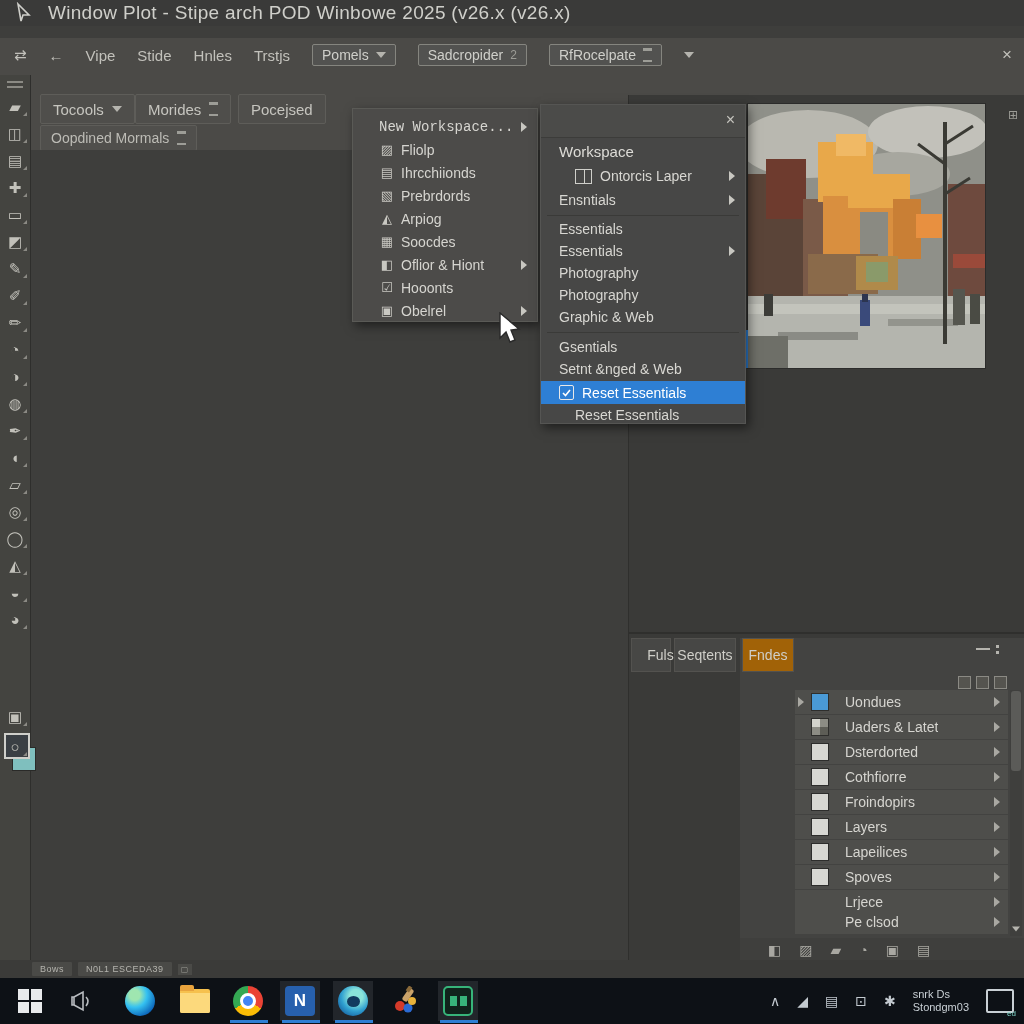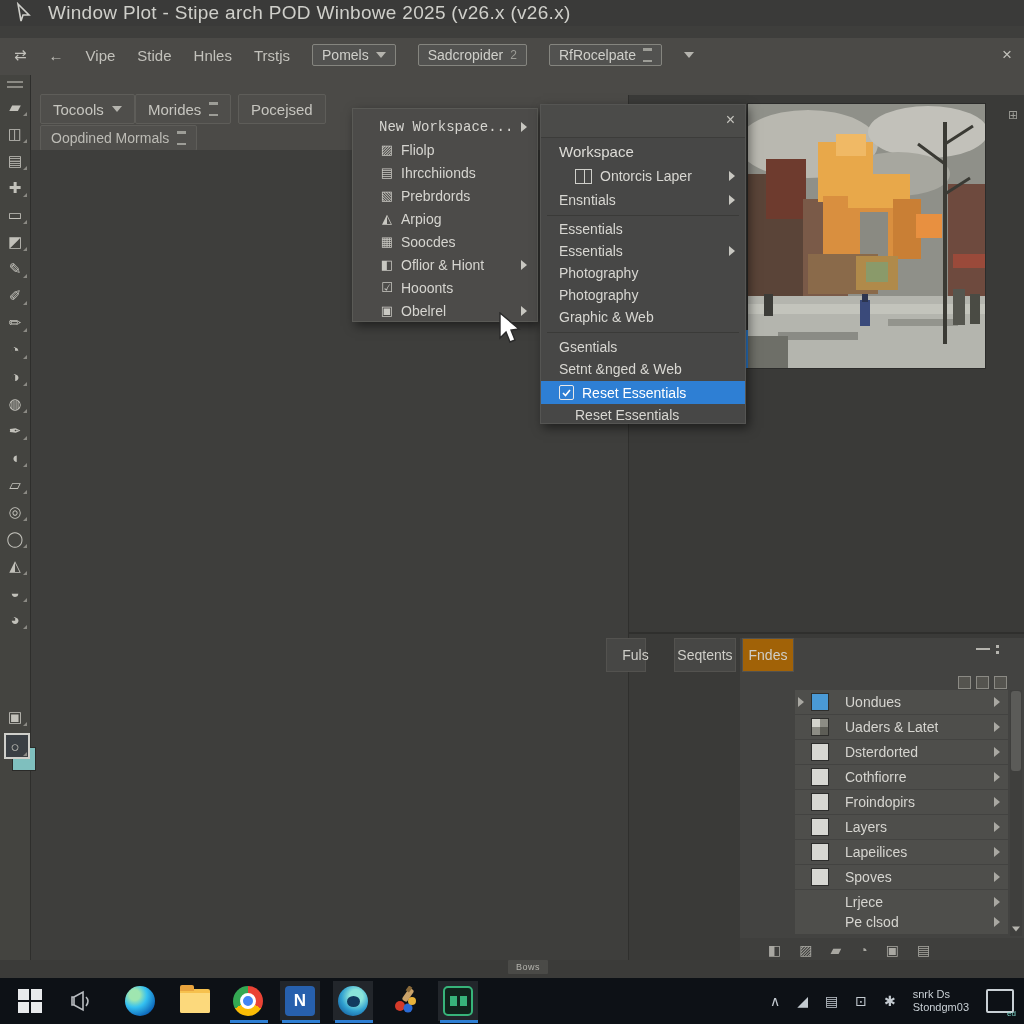--- a/index.html
+++ b/index.html
@@ -88,21 +88,21 @@
     background-size:100% 50%,100% 100%;background-blend-mode:multiply;}
   .lrow .lb{margin-left:50px;white-space:nowrap;overflow:hidden;}
   .lrow .arr-r{position:absolute;right:8px;border-left-color:#a9a8a2;}
   .lrow .disc{position:absolute;left:3px;}
   .scrollbar{left:1010px;top:690px;width:12px;height:246px;background:#3f3f3d;}
   .scrollthumb{left:1011px;top:691px;width:10px;height:80px;background:#5b5b58;border-radius:3px;}
   .panelicons{left:740px;top:938px;width:284px;height:24px;background:#3f3f3d;display:flex;
     align-items:center;gap:18px;padding-left:28px;box-sizing:border-box;color:#a9a8a2;font-size:14px;}
   
   .statusbar{left:0;top:960px;width:1024px;height:18px;background:#3b3b39;display:flex;align-items:center;
-    gap:6px;padding-left:32px;box-sizing:border-box;flex-direction:column;}
+    gap:6px;padding-left:32px;box-sizing:border-box;}
   .sbox{background:#4a4a47;color:#b5b4ae;font-size:9px;padding:2px 8px;border-radius:1px;letter-spacing:.5px;}
   .sboxsm{background:#4a4a47;width:14px;height:11px;display:flex;align-items:center;justify-content:center;
     color:#9d9d97;font-size:8px;}
   
   .taskbar{left:0;top:978px;width:1024px;height:46px;background:#0d1116;display:flex;align-items:center;}
   .tb-slot{position:absolute;top:981px;width:40px;height:40px;display:flex;align-items:center;justify-content:center;}
   .tb-slot.active{background:rgba(255,255,255,.09);}
   .underline{position:absolute;top:1020px;height:3px;background:#2e7fd4;}
   .start-grid{width:24px;height:24px;display:grid;grid-template-columns:11px 11px;grid-template-rows:11px 11px;gap:2px;}
   .start-grid div{background:#e8eaec;}
@@ -246,21 +246,21 @@
       <rect x="195" y="18" width="4" height="222" fill="#3a3a34"></rect>
       <path d="M197 40 L225 22 M197 60 L170 40 M197 90 L222 74" stroke="#3a3a34" stroke-width="3" fill="none"></path>
       <rect x="205" y="185" width="12" height="36" fill="#55564f"></rect>
       <rect x="222" y="190" width="10" height="30" fill="#4a4b44"></rect>
     </svg>
   </div>
   <div class="abs blue-sliver"></div>
   <span class="abs mini-ic" style="left:1008px;top:108px;">⊞</span>
 
   <div class="abs divline" style="left:628px;top:632px;width:396px;height:2px;"></div>
-  <div class="ptab" style="left:606px;width:40px;padding-left:19px;">
+  <div class="ptab" style="left:631px;width:40px;padding-left:19px;">
     <span>Fuls</span>
   </div>
   <div class="ptab" style="left:674px;width:62px;">
     <span>Seqtents</span>
   </div>
   <div class="abs lpanel"></div>
   <div class="ptab" style="left:742px;width:52px;background:#a16207;">
     <span>Fndes</span>
   </div>
   <div class="abs hdr-ic" style="left:976px;top:648px;width:14px;height:2px;background:#b5b4ae;"></div>

